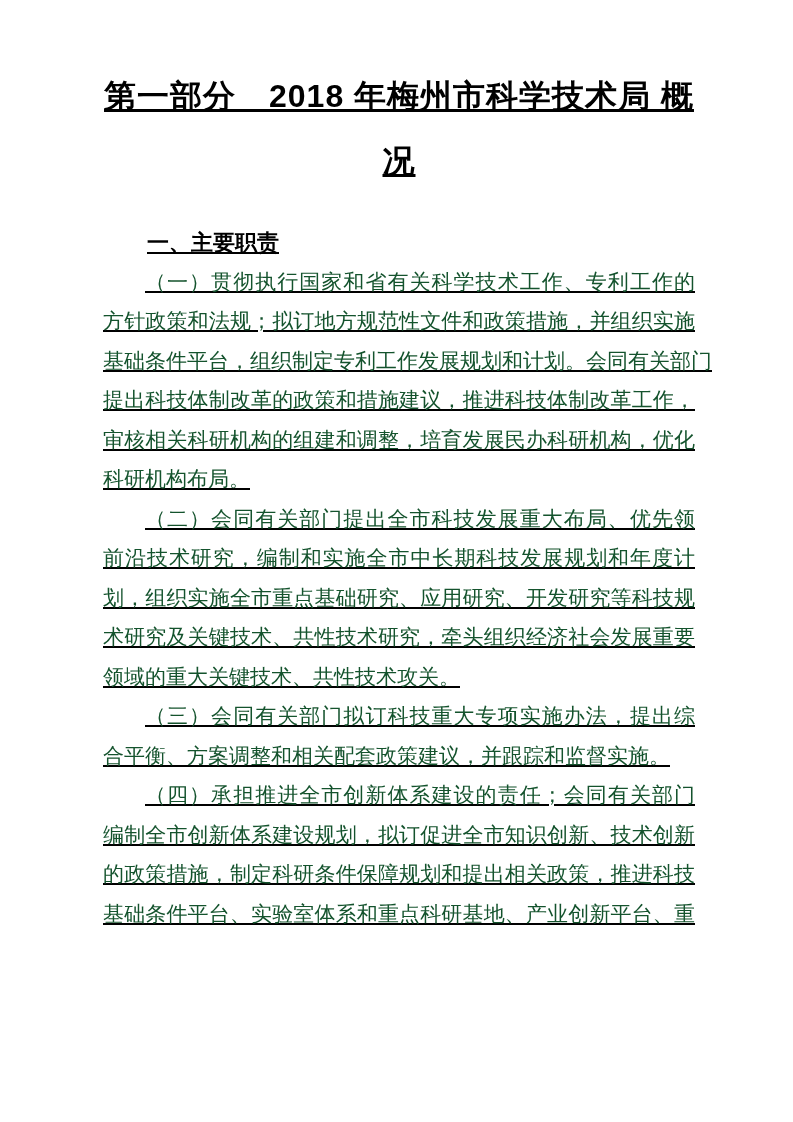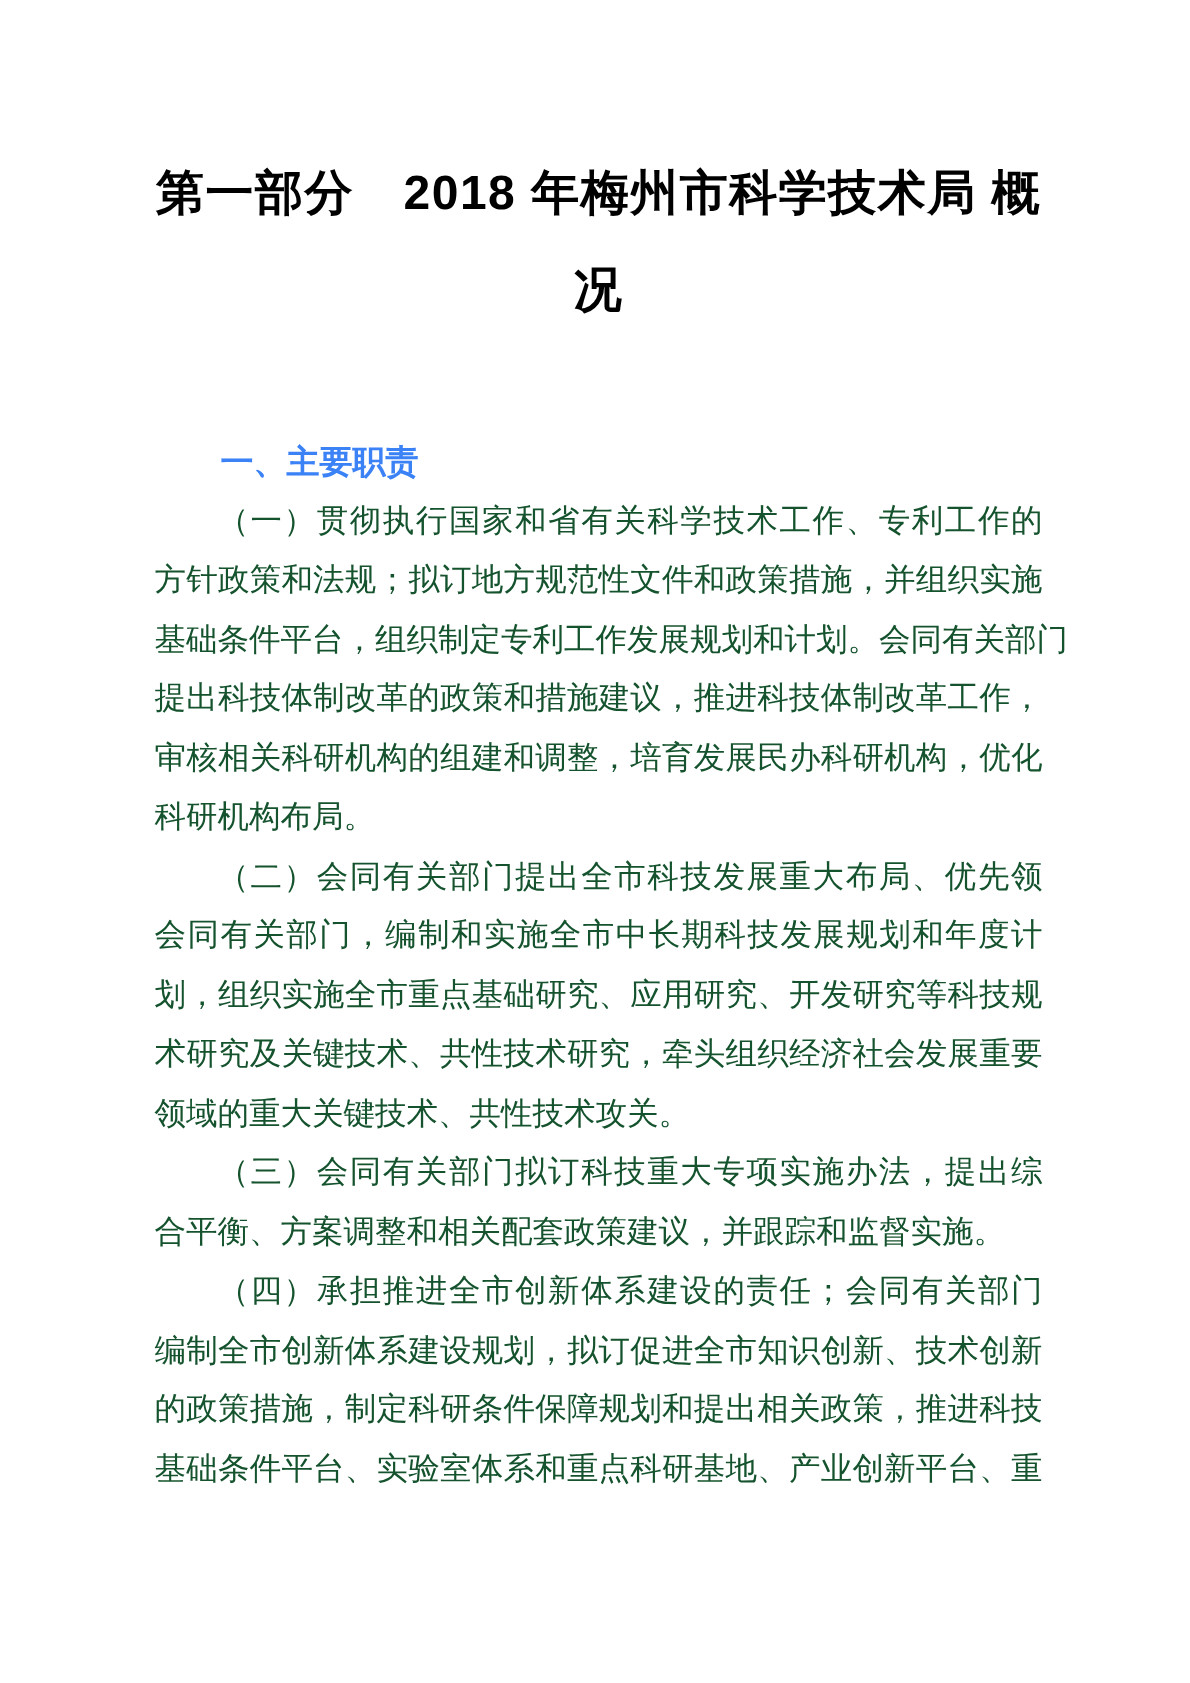--- a/index.html
+++ b/index.html
@@ -10,40 +10,41 @@
   .page {
     position: relative;
     width: 793px;
     height: 1122px;
     background: #ffffff;
     overflow: hidden;
     font-family: "Liberation Serif", serif;
     color: #000000;
   }
   .content {
-    padding: 96px 98px 0 103px; 
+    padding: 64px 98px 0 103px; 
+    text-decoration: underline;
   }
   .doc-title {
     text-align: center;
     font-family: "Liberation Sans", sans-serif;
     font-weight: bold;
     font-size: 32px;
     line-height: 65px;
     color: #000000;
     letter-spacing: 1px;
   }
   .section-heading {
-    margin-top: 62px;
+    margin-top: 29px;
     font-family: "Liberation Sans", sans-serif;
     font-weight: bold;
     font-size: 22px;
     line-height: 39.5px;
     text-indent: 2em;
     white-space: nowrap;
-    color: #3b82f6;
+    color: #000000;
   }
   .line {
     font-family: "Liberation Serif", serif;
     font-size: 21px;
     line-height: 39.5px;
     white-space: nowrap;
     color: #14532d;
   }
   .justify {
     text-align: justify;
@@ -71,21 +72,21 @@
     <div class="section-heading">一、主要职责</div>
 
     <div>
       <div class="line indent justify">（一）贯彻执行国家和省有关科学技术工作、专利工作的</div>
       <div class="line justify">方针政策和法规；拟订地方规范性文件和政策措施，并组织实施</div>
       <div class="line justify">基础条件平台，组织制定专利工作发展规划和计划。会同有关部门</div>
       <div class="line justify">提出科技体制改革的政策和措施建议，推进科技体制改革工作，</div>
       <div class="line justify">审核相关科研机构的组建和调整，培育发展民办科研机构，优化</div>
       <div class="line last">科研机构布局。</div>
       <div class="line indent justify">（二）会同有关部门提出全市科技发展重大布局、优先领</div>
-      <div class="line justify">会同有关部门，编制和实施全市中长期科技发展规划和年度计</div>
+      <div class="line justify">前沿技术研究，编制和实施全市中长期科技发展规划和年度计</div>
       <div class="line justify">划，组织实施全市重点基础研究、应用研究、开发研究等科技规</div>
       <div class="line justify">术研究及关键技术、共性技术研究，牵头组织经济社会发展重要</div>
       <div class="line last">领域的重大关键技术、共性技术攻关。</div>
       <div class="line indent justify">（三）会同有关部门拟订科技重大专项实施办法，提出综</div>
       <div class="line last">合平衡、方案调整和相关配套政策建议，并跟踪和监督实施。</div>
       <div class="line indent justify">（四）承担推进全市创新体系建设的责任；会同有关部门</div>
       <div class="line justify">编制全市创新体系建设规划，拟订促进全市知识创新、技术创新</div>
       <div class="line justify">的政策措施，制定科研条件保障规划和提出相关政策，推进科技</div>
       <div class="line justify">基础条件平台、实验室体系和重点科研基地、产业创新平台、重</div>
     </div>

